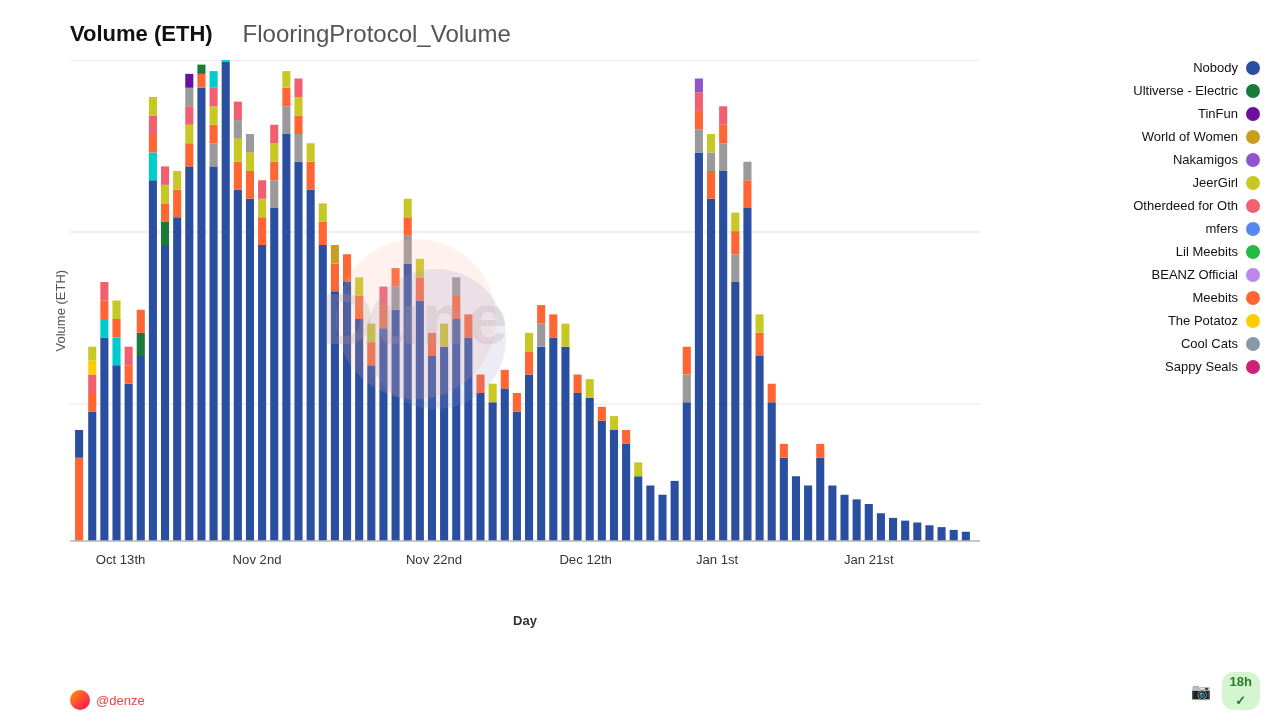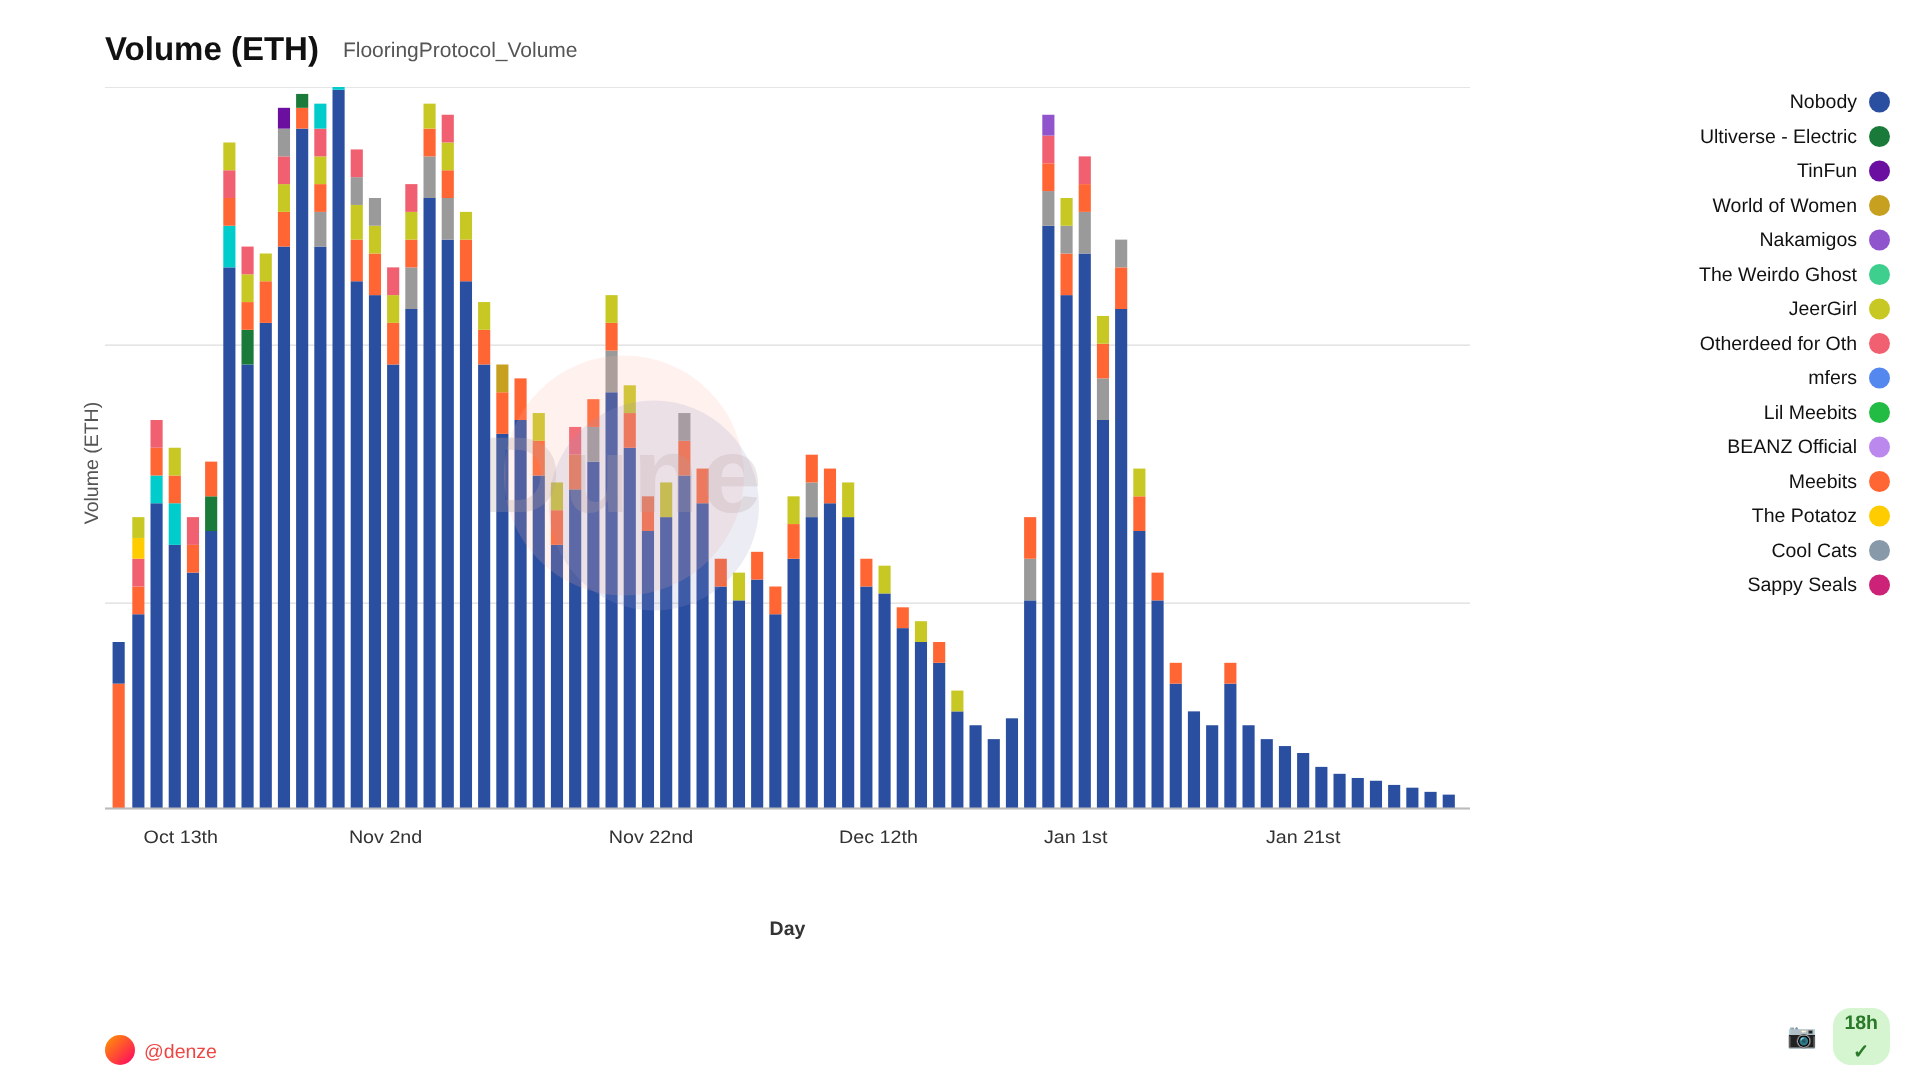--- a/index.html
+++ b/index.html
@@ -23,23 +23,24 @@
       align-items: center;
       gap: 16px;
       margin-bottom: 12px;
     }
     .header-title {
       font-size: 22px;
       font-weight: 700;
       color: #111;
     }
     .header-subtitle {
-      font-size: 14px;
+      font-size: 24px;
       color: #555;
       font-weight: 400;
+      margin-left: 14px;
     }
     .chart-area {
       position: relative;
       width: 100%;
       height: calc(100% - 50px);
     }
     .y-axis-label {
       position: absolute;
       left: -50px;
       top: 50%;
@@ -189,24 +190,20 @@
       <span class="legend-label">TinFun</span>
       <div class="legend-dot" style="background: rgb(106, 15, 160);"></div>
     </div>
     <div class="legend-item">
       <span class="legend-label">World of Women</span>
       <div class="legend-dot" style="background: rgb(200, 160, 32);"></div>
     </div>
     <div class="legend-item">
       <span class="legend-label">Nakamigos</span>
       <div class="legend-dot" style="background: rgb(144, 85, 204);"></div>
-    </div>
-    <div class="legend-item">
-      <span class="legend-label">The Weirdo Ghost</span>
-      <div class="legend-dot" style="background: rgb(62, 207, 142);"></div>
     </div>
     <div class="legend-item">
       <span class="legend-label">JeerGirl</span>
       <div class="legend-dot" style="background: rgb(200, 200, 37);"></div>
     </div>
     <div class="legend-item">
       <span class="legend-label">Otherdeed for Oth</span>
       <div class="legend-dot" style="background: rgb(240, 96, 112);"></div>
     </div>
     <div class="legend-item">

